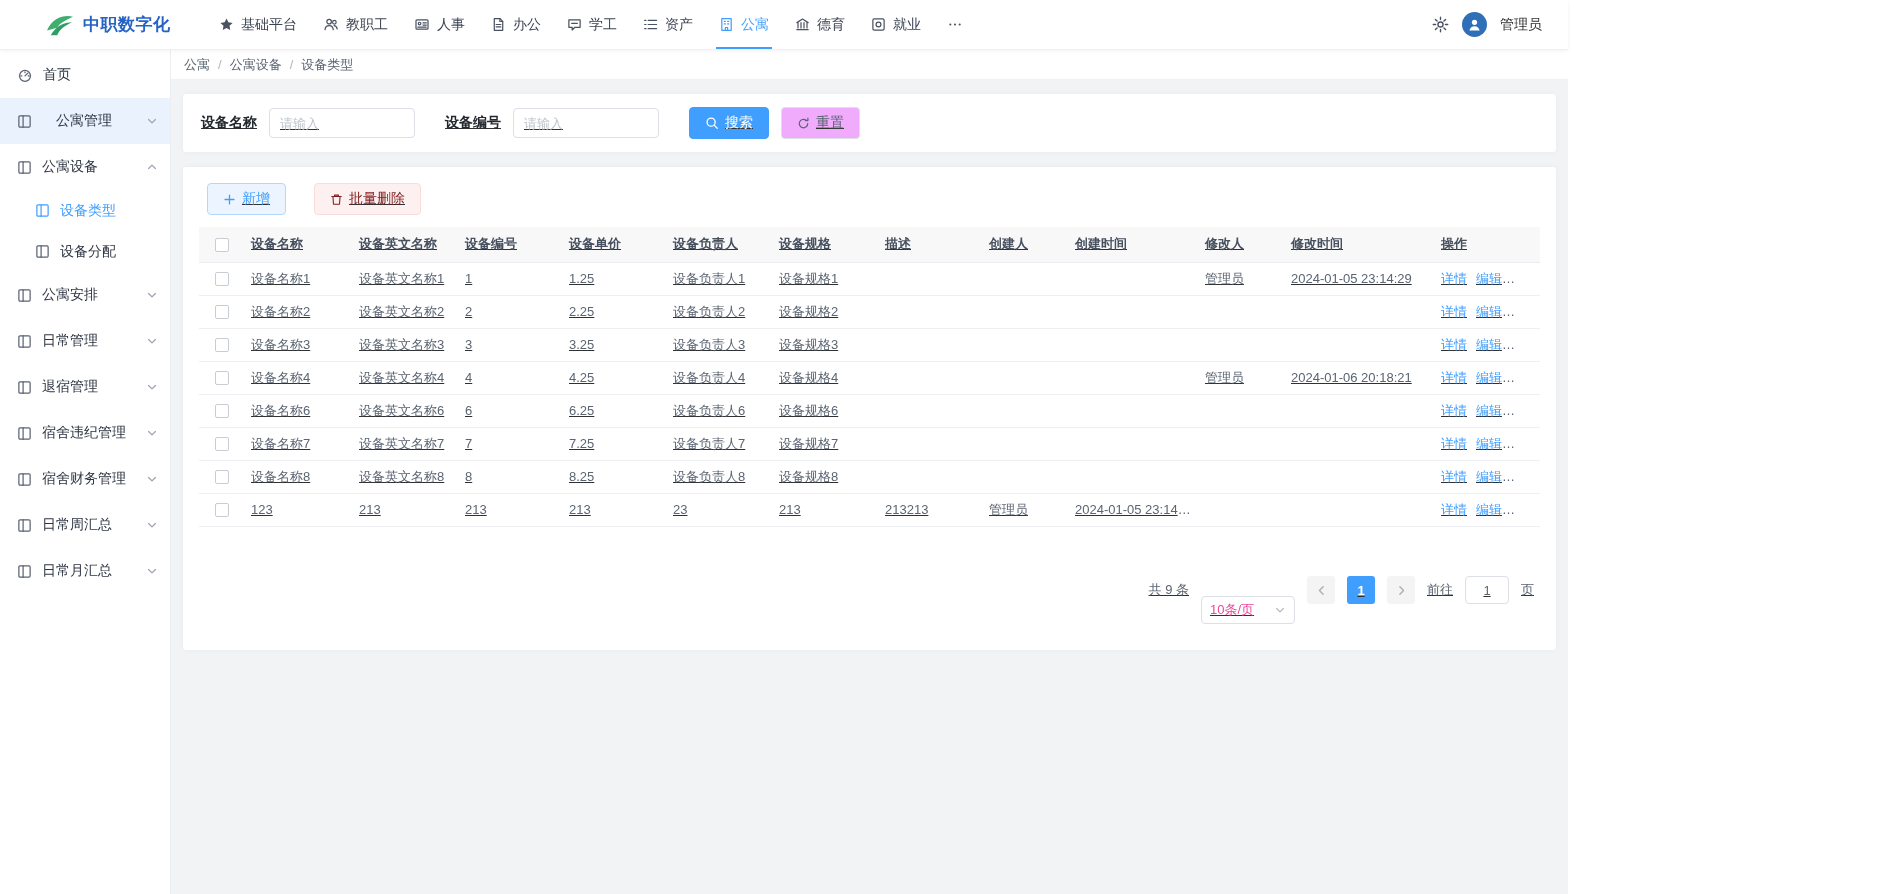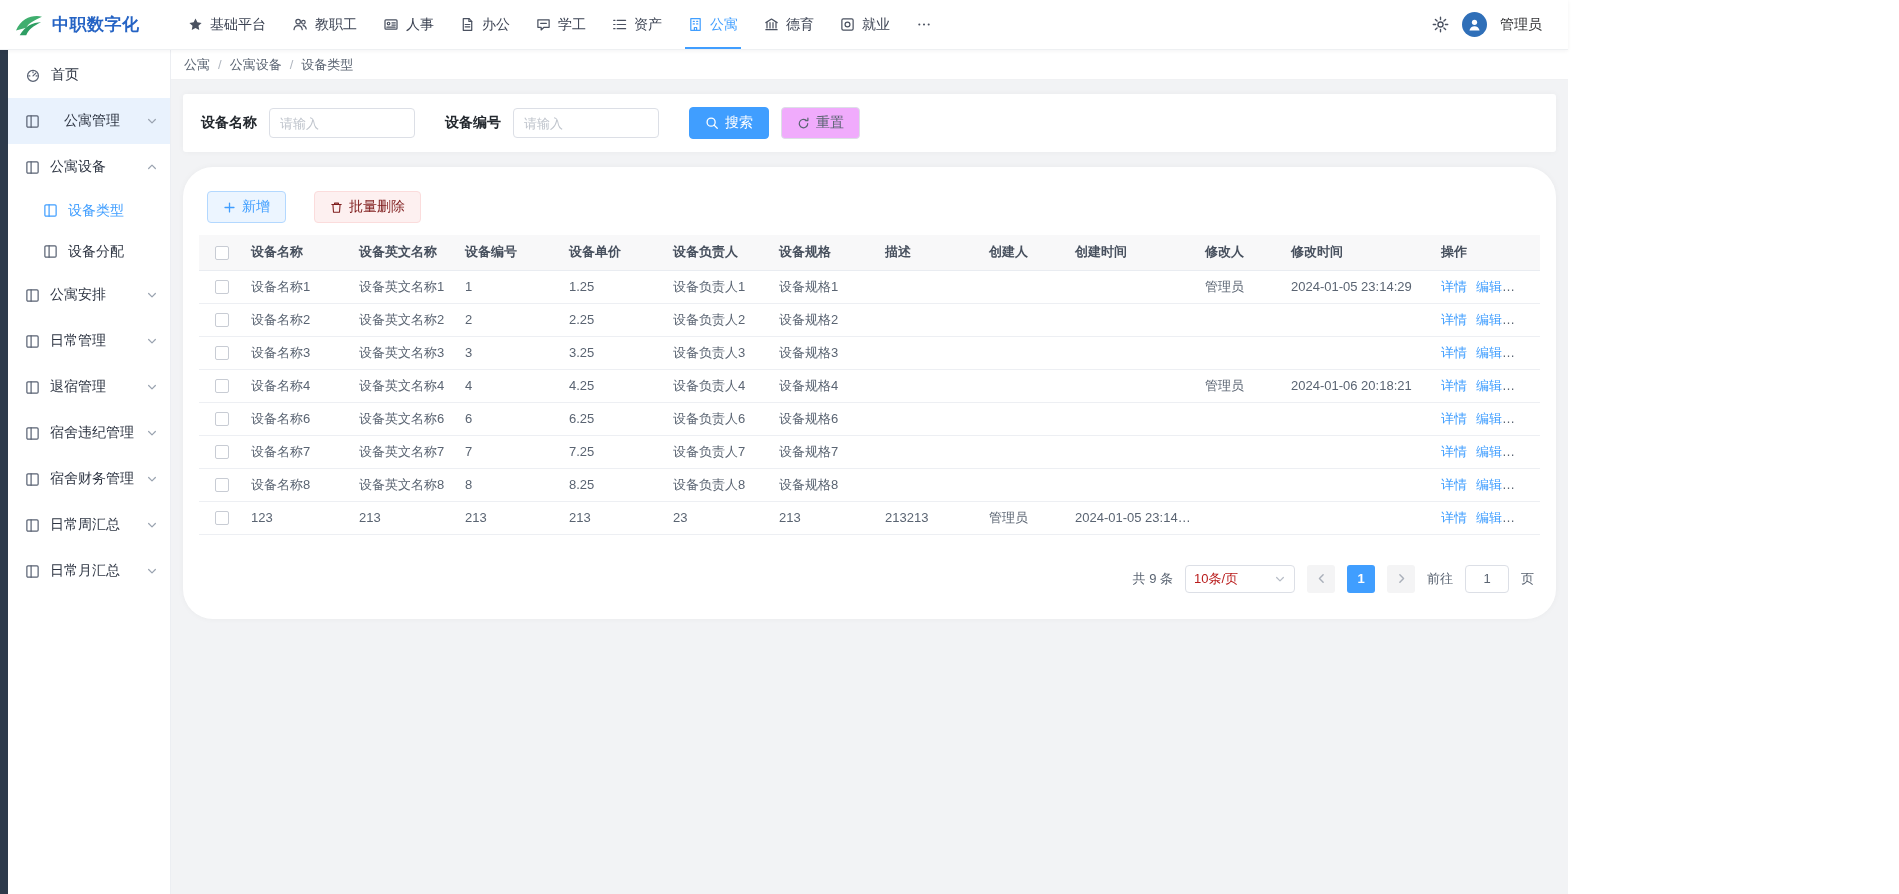--- a/index.html
+++ b/index.html
@@ -9,83 +9,83 @@
     width:1899px;height:894px;background:#fff;
     font-family:"Liberation Sans","DejaVu Sans",sans-serif;
     font-size:14px;color:#303133;overflow:hidden;
   }
   .app{position:relative;width:1568px;height:894px;background:#fff;}
 
   
   .topnav{height:50px;display:flex;align-items:stretch;background:#fff;
     border-bottom:1px solid #eef0f2;box-shadow:0 1px 4px rgba(0,21,41,.05);
     position:relative;z-index:3;}
-  .brand{width:171px;display:flex;align-items:center;gap:8px;padding-left:14px;cursor:pointer;}
+  .brand{width:171px;display:flex;align-items:center;gap:8px;padding-left:14px;cursor:pointer;margin-left:31px;}
   .brand-text{font-size:17px;font-weight:bold;color:var(--brand-text);letter-spacing:.5px;white-space:nowrap;}
   .topnav-items{display:flex;align-items:stretch;margin-left:4px;}
   .nav-item{display:flex;align-items:center;gap:7px;padding:0 13px;cursor:pointer;color:#3c4353;position:relative;white-space:nowrap;}
   .nav-item .icon{color:#4a5160;display:flex;}
   .nav-item.active{color:var(--accent);}
   .nav-item.active .icon{color:var(--accent);}
   .nav-item.active::after{content:"";position:absolute;left:10px;right:10px;bottom:0;height:2px;background:var(--accent);}
   .topnav-right{margin-left:auto;display:flex;align-items:center;gap:13px;padding-right:26px;}
   .gear{color:#4a5160;display:flex;cursor:pointer;}
   .avatar{width:25px;height:25px;border-radius:50%;background:#2f6fb8;display:flex;align-items:center;justify-content:center;color:#fff;cursor:pointer;overflow:hidden;}
   .username{font-size:14px;color:#303133;cursor:pointer;}
 
   
-  .side-wrap{position:absolute;top:50px;left:0;bottom:0;width:171px;display:flex;z-index:2;}
+  .side-wrap{position:absolute;top:50px;left:0;bottom:0;width:171px;display:flex;z-index:2;flex-direction:column;}
   .dark-rail{width:8px;background:#2d3a4b;}
   .sidebar{flex:1;background:#fff;border-right:1px solid #eceef2;padding-top:2px;overflow:hidden;}
   .side-item{height:46px;display:flex;align-items:center;gap:10px;padding:0 12px 0 17px;cursor:pointer;color:#2d3442;font-size:14px;white-space:nowrap;}
   .side-item .icon{color:#596273;display:flex;flex:none;}
   .side-item.highlighted{background:#e9f2fd;gap:24px;}
   .side-item .chev{margin-left:auto;color:#9aa3b0;display:flex;}
   .side-sub{height:41px;display:flex;align-items:center;gap:10px;padding-left:35px;cursor:pointer;color:#2d3442;font-size:14px;white-space:nowrap;}
   .side-sub .icon{color:#596273;display:flex;}
   .side-sub.active{color:var(--accent);}
   .side-sub.active .icon{color:var(--accent);}
 
   
   .content{margin-left:171px;height:844px;background:#f2f3f5;display:flex;flex-direction:column;}
   .breadcrumb-bar{height:30px;flex:none;background:#fff;display:flex;align-items:center;gap:8px;padding-left:13px;font-size:13px;color:#5a6472;border-bottom:1px solid #f0f1f3;}
   .crumb{color:#5a6472;cursor:pointer;}
   .crumb-sep{color:#b0b6bf;}
   .page-body{padding:14px 12px;flex:1;overflow:hidden;}
-  .card{background:#fff;border-radius:3px;box-shadow:0 0 6px rgba(0,0,0,.04);}
+  .card{background:#fff;border-radius:3px;box-shadow:0 0 6px rgba(0,0,0,.04);text-decoration:underline;}
 
   
   .search-card{display:flex;align-items:center;padding:13px 18px;margin-bottom:15px;}
   .field-label{font-weight:bold;color:#24292f;font-size:14px;margin-right:12px;white-space:nowrap;}
   .text-input{width:146px;height:30px;border:1px solid #dcdfe6;border-radius:4px;padding:0 10px;font-size:13px;color:#606266;outline:none;font-family:inherit;}
   .text-input::placeholder{color:#bfc4cc;}
   .gap-lg{margin-left:30px;}
   .btn{display:inline-flex;align-items:center;gap:6px;height:32px;padding:0 15px;border-radius:4px;font-size:14px;cursor:pointer;border:1px solid transparent;font-family:inherit;background:#fff;white-space:nowrap;}
   .btn .icon{display:flex;}
   .btn-primary{background:var(--accent);color:#fff;border-color:var(--accent);margin-left:30px;}
   .btn-plain{background:#f0abfc;color:#5a6472;border-color:#dcdfe6;margin-left:12px;}
 
   
-  .table-card{padding:10px 16px 10px;border-radius:30px;}
+  .table-card{padding:2px 16px 10px;}
   .toolbar{display:flex;align-items:center;padding:14px 8px 12px;}
   .btn-add{background:#ecf5ff;color:var(--accent);border-color:#b3d8ff;}
   .btn-batch{background:#fdf0f0;color:#7f1d1d;border-color:#fbdcdc;margin-left:28px;cursor:not-allowed;}
 
   table{width:100%;border-collapse:collapse;table-layout:fixed;}
   thead th{background:#f8f8f9;color:#47505e;font-size:13px;font-weight:bold;text-align:left;height:35px;padding:0 6px;border-bottom:1px solid #e9ecf1;white-space:nowrap;}
   tbody td{height:33px;font-size:13px;color:#5a6472;padding:0 6px;border-bottom:1px solid #edeff3;white-space:nowrap;overflow:hidden;text-overflow:ellipsis;}
   .cb-cell{text-align:center;}
   .checkbox{width:14px;height:14px;border:1px solid #c8ccd4;border-radius:2px;display:inline-block;background:#fff;vertical-align:middle;cursor:pointer;}
   .lnk{margin-right:9px;cursor:pointer;font-size:13px;}
   .lnk.blue{color:var(--accent);}
   .lnk.red{color:var(--danger);}
 
   
   .pagination{display:flex;align-items:center;justify-content:flex-end;gap:12px;padding:30px 6px 16px;font-size:13px;color:#5a6472;}
-  .page-size{display:flex;align-items:center;justify-content:space-between;width:110px;height:28px;border:1px solid #dcdfe6;border-radius:4px;padding:0 8px;color:#b91c1c;cursor:pointer;background:#fff;}
+  .page-size{display:flex;align-items:center;justify-content:space-between;width:94px;height:28px;border:1px solid #dcdfe6;border-radius:4px;padding:0 8px;color:#ec4899;cursor:pointer;background:#fff;margin-top:39px;}
   .page-size .chev{color:#b6bcc6;display:flex;}
   .page-btn{width:28px;height:28px;border-radius:3px;background:#f4f4f5;color:#aab0ba;display:flex;align-items:center;justify-content:center;cursor:pointer;}
   .page-num{width:28px;height:28px;border-radius:3px;background:var(--accent);color:#fff;display:flex;align-items:center;justify-content:center;font-weight:bold;cursor:pointer;font-size:13px;}
   .goto-input{width:44px;height:28px;border:1px solid #dcdfe6;border-radius:4px;text-align:center;font-size:13px;color:#5a6472;outline:none;font-family:inherit;}
   .icon svg{display:block;}
 </style>
 </head>
 <body>
 
 <div class="app">

